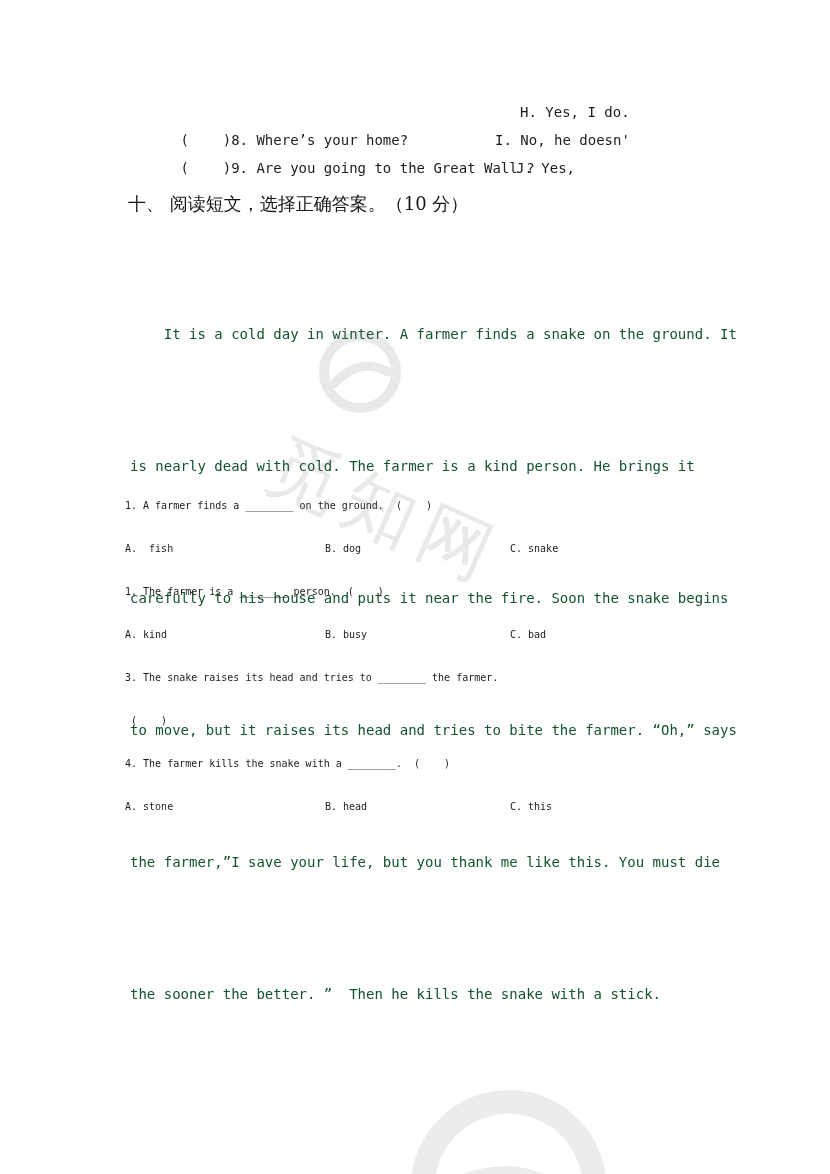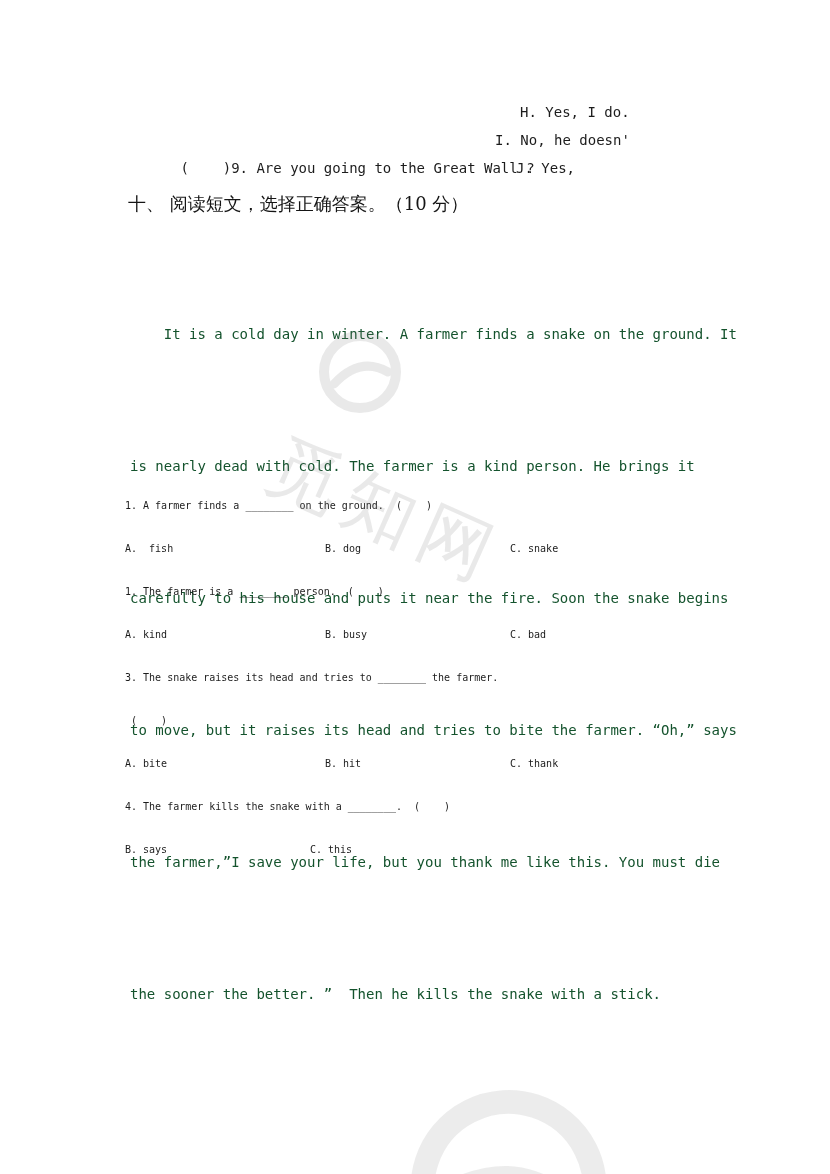--- a/index.html
+++ b/index.html
@@ -62,20 +62,21 @@
     transform: rotate(18deg);
   }
 </style>
 </head>
 <body>
 
 <div class="page">
 
   <div class="matching">
     <div class="match-row">
+      <span class="q">(    )8. Where’s your home?</span>
       <span class="a">H. Yes, I do.</span>
     </div>
     <div class="match-row">
       <span class="q">(    )9. Are you going to the Great Wall ?</span>
       <span class="a">I. No, he doesn'</span>
     </div>
     <div class="match-row">
       <span class="a">J. Yes,</span>
     </div>
   </div>
@@ -107,31 +108,27 @@
       <div class="options-row">
         <span class="opt opt-a">A. kind</span>
         <span class="opt opt-b">B. busy</span>
         <span class="opt opt-c">C. bad</span>
       </div>
     </div>
 
     <div>
       <div class="stem-line">3. The snake raises its head and tries to ________ the farmer.</div>
       <div class="stem-line"> (    )</div>
-      <div class="options-row">
-        <span class="opt opt-a">A. bite</span>
-        <span class="opt opt-b">B. hit</span>
-        <span class="opt opt-c">C. thank</span>
-      </div>
     </div>
 
     <div>
       <div class="stem-line">4. The farmer kills the snake with a ________.  (    )</div>
       <div class="options-row">
-        <span class="opt opt-b">B. says</span>
+        <span class="opt opt-a">A. stone</span>
+        <span class="opt opt-b">B. head</span>
         <span class="opt opt-c">C. this</span>
       </div>
     </div>
 
   </div>
 
   <div class="watermark">
     <svg class="wm-logo" width="92" height="92" viewBox="0 0 92 92">
       <circle cx="46" cy="46" r="36" fill="none" stroke="#7a7a7a" stroke-width="10"></circle>
       <path d="M20 58 Q46 30 74 46" fill="none" stroke="#7a7a7a" stroke-width="9" stroke-linecap="round"></path>

